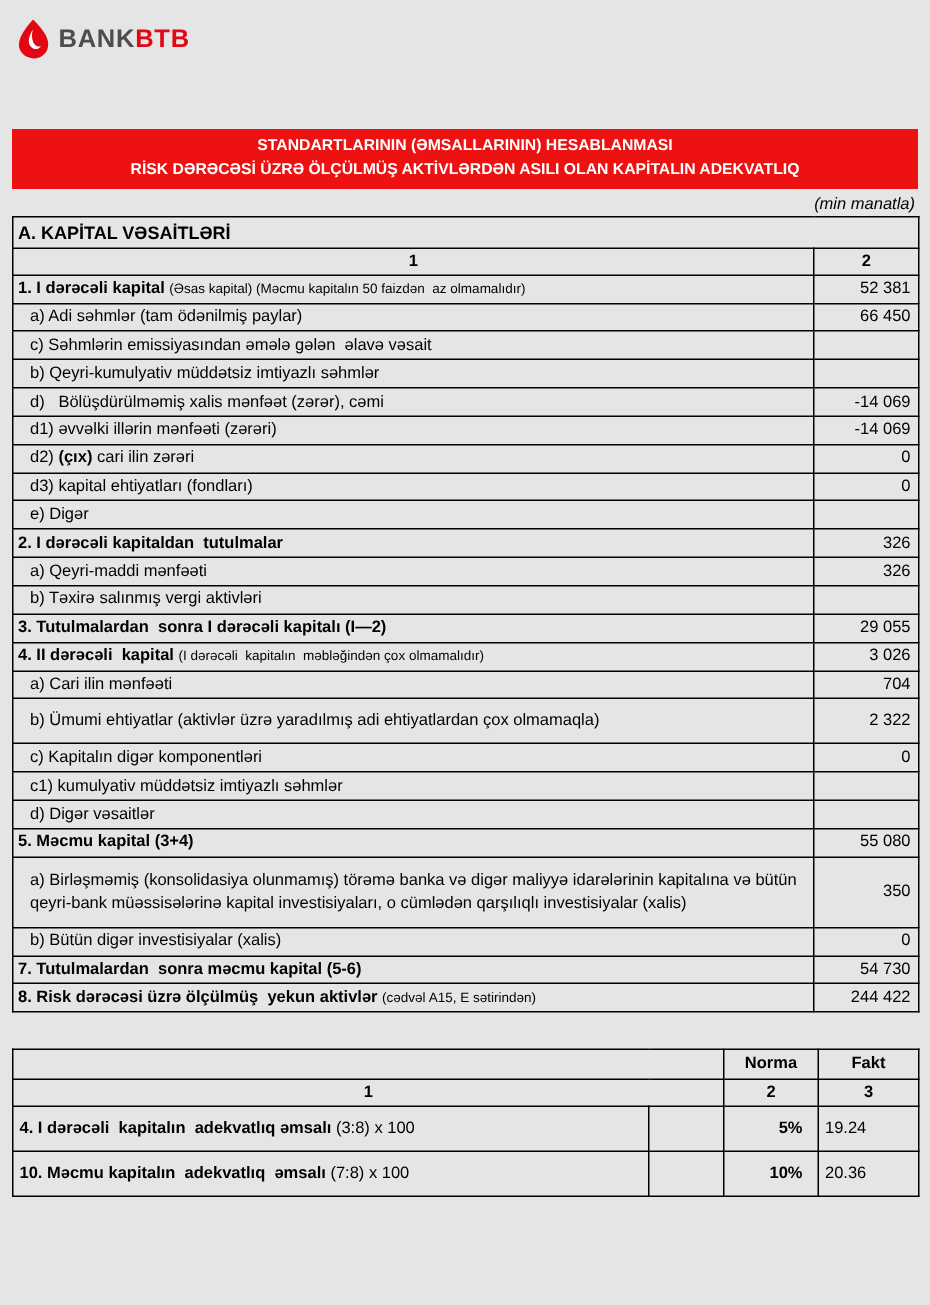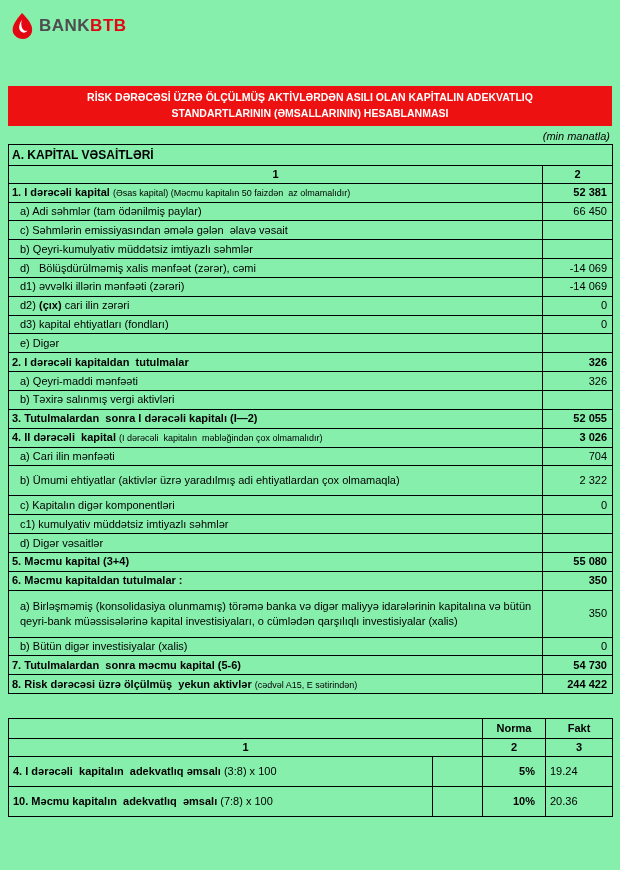--- a/index.html
+++ b/index.html
@@ -1,18 +1,18 @@
 <!DOCTYPE html>
 <html><head>
 <meta charset="utf-8">
 <style>
   * { box-sizing: border-box; }
   html, body { margin: 0; padding: 0; background: #ffffff; }
   body { width: 620px; font-family: "Liberation Sans", sans-serif; color: #000; }
-  .page { width: 620px; height: 870px; padding: 8px; position: relative; overflow: hidden; background: #86efac; }
+  .page { width: 620px; height: 870px; padding: 8px; position: relative; overflow: hidden; background: #e5e5e5; }
 
   
   .logo { display: flex; align-items: center; gap: 5px; margin: 2px 0 0 2px; height: 32px; }
   .logo svg { display: block; }
   .logo .bank { font-weight: bold; font-size: 17px; letter-spacing: 0.5px; color: #4d4d4f; }
   .logo .btb  { font-weight: bold; font-size: 17px; letter-spacing: 0.5px; color: #e30613; }
 
   
   .banner { margin-top: 44px; background: #ee1111; color: #fff; font-weight: bold;
             font-size: 10.5px; line-height: 1.5; text-align: center; padding: 4px 14px; }
@@ -23,21 +23,21 @@
   .tbl { border-collapse: collapse; width: 604px; table-layout: fixed; }
   .tbl td { border: 1px solid #000; font-size: 11px; padding: 1.5px 4px; vertical-align: middle;
             line-height: 1.35; white-space: pre-wrap; overflow: hidden; }
 
   .main td { height: 18px; }
   .main tr.section td { font-weight: bold; font-size: 12px; padding: 2px 3px; }
   tr.colhead td { text-align: center; font-weight: bold; padding: 1px; }
   .main td.lbl { padding-left: 11px; }
   .main tr.bold td.lbl { padding-left: 3px; font-weight: bold; }
   .main td.val { text-align: right; padding-right: 5px; }
-  .main tr.bold td.val { font-weight: bold; }
+  .main tr.bold td.val { font-weight: normal; }
   td .small { font-size: 9px; font-weight: normal; }
   tr.tall td { height: 30px; }
   tr.tall3 td { height: 47px; }
 
   .ratios { margin-top: 24px; }
   .ratios td { height: 18px; }
   .ratios tr.hdr td { font-weight: bold; text-align: center; padding: 2px; }
   .ratios tr.ratio-row td { height: 30px; }
   .ratios td.lbl { padding-left: 4px; }
   .ratios td.lbl strong { font-weight: bold; }
@@ -53,22 +53,22 @@
     <svg width="24" height="28" viewBox="0 0 26 30" aria-hidden="true">
       <path class="flame-outer" fill="#e30613" d="M13 1 C6 9 2 15 3 21 C4 26 9 29 14 29 C20 29 24 24 24 19 C24 13 19 7 13 1 Z"></path>
       <path fill="#ffffff" d="M13 8 C10 13 9 17 11 20 C13 23 17 23 19 20 C17 21 14 20 13 17 C12 14 12 11 13 8 Z"></path>
     </svg>
     <span>
       <span class="bank" style="color: rgb(77, 77, 79);">BANK</span><span class="btb" style="color: rgb(227, 6, 19);">BTB</span>
     </span>
   </div>
 
   <div class="banner" style="background: rgb(238, 17, 17);">
+    <div>STANDARTLARININ (ƏMSALLARININ) HESABLANMASI</div>
     <div>RİSK DƏRƏCƏSİ ÜZRƏ ÖLÇÜLMÜŞ AKTİVLƏRDƏN ASILI OLAN KAPİTALIN ADEKVATLIQ</div>
-    <div>STANDARTLARININ (ƏMSALLARININ) HESABLANMASI</div>
   </div>
 
   <div class="unit-note">(min manatla)</div>
 
   <table class="tbl main">
     <colgroup>
         <col style="width:534px">
         <col style="width:70px">
       </colgroup>
     <tbody>
@@ -123,21 +123,21 @@
         <tr>
           <td class="lbl"><span>a) Qeyri-maddi mənfəəti</span></td>
           <td class="val">326</td>
         </tr>
         <tr>
           <td class="lbl"><span>b) Təxirə salınmış vergi aktivləri</span></td>
           <td class="val"></td>
         </tr>
         <tr class="bold">
           <td class="lbl"><strong>3. Tutulmalardan  sonra I dərəcəli kapitalı (I—2)</strong></td>
-          <td class="val">52 055</td>
+          <td class="val">29 055</td>
         </tr>
         <tr class="bold">
           <td class="lbl"><strong>4. II dərəcəli  kapital </strong><span class="small">(I dərəcəli  kapitalın  məbləğindən çox olmamalıdır)</span></td>
           <td class="val">3 026</td>
         </tr>
         <tr>
           <td class="lbl"><span>a) Cari ilin mənfəəti</span></td>
           <td class="val">704</td>
         </tr>
         <tr class="tall">
@@ -152,24 +152,20 @@
           <td class="lbl"><span>c1) kumulyativ müddətsiz imtiyazlı səhmlər</span></td>
           <td class="val"></td>
         </tr>
         <tr>
           <td class="lbl"><span>d) Digər vəsaitlər</span></td>
           <td class="val"></td>
         </tr>
         <tr class="bold">
           <td class="lbl"><strong>5. Məcmu kapital (3+4)</strong></td>
           <td class="val">55 080</td>
-        </tr>
-        <tr class="bold">
-          <td class="lbl"><strong>6. Məcmu kapitaldan tutulmalar :</strong></td>
-          <td class="val">350</td>
         </tr>
         <tr class="tall3">
           <td class="lbl"><span>a) Birləşməmiş (konsolidasiya olunmamış) törəmə banka və digər maliyyə idarələrinin kapitalına və bütün qeyri-bank müəssisələrinə kapital investisiyaları, o cümlədən qarşılıqlı investisiyalar (xalis)</span></td>
           <td class="val">350</td>
         </tr>
         <tr>
           <td class="lbl"><span>b) Bütün digər investisiyalar (xalis)</span></td>
           <td class="val">0</td>
         </tr>
         <tr class="bold">

